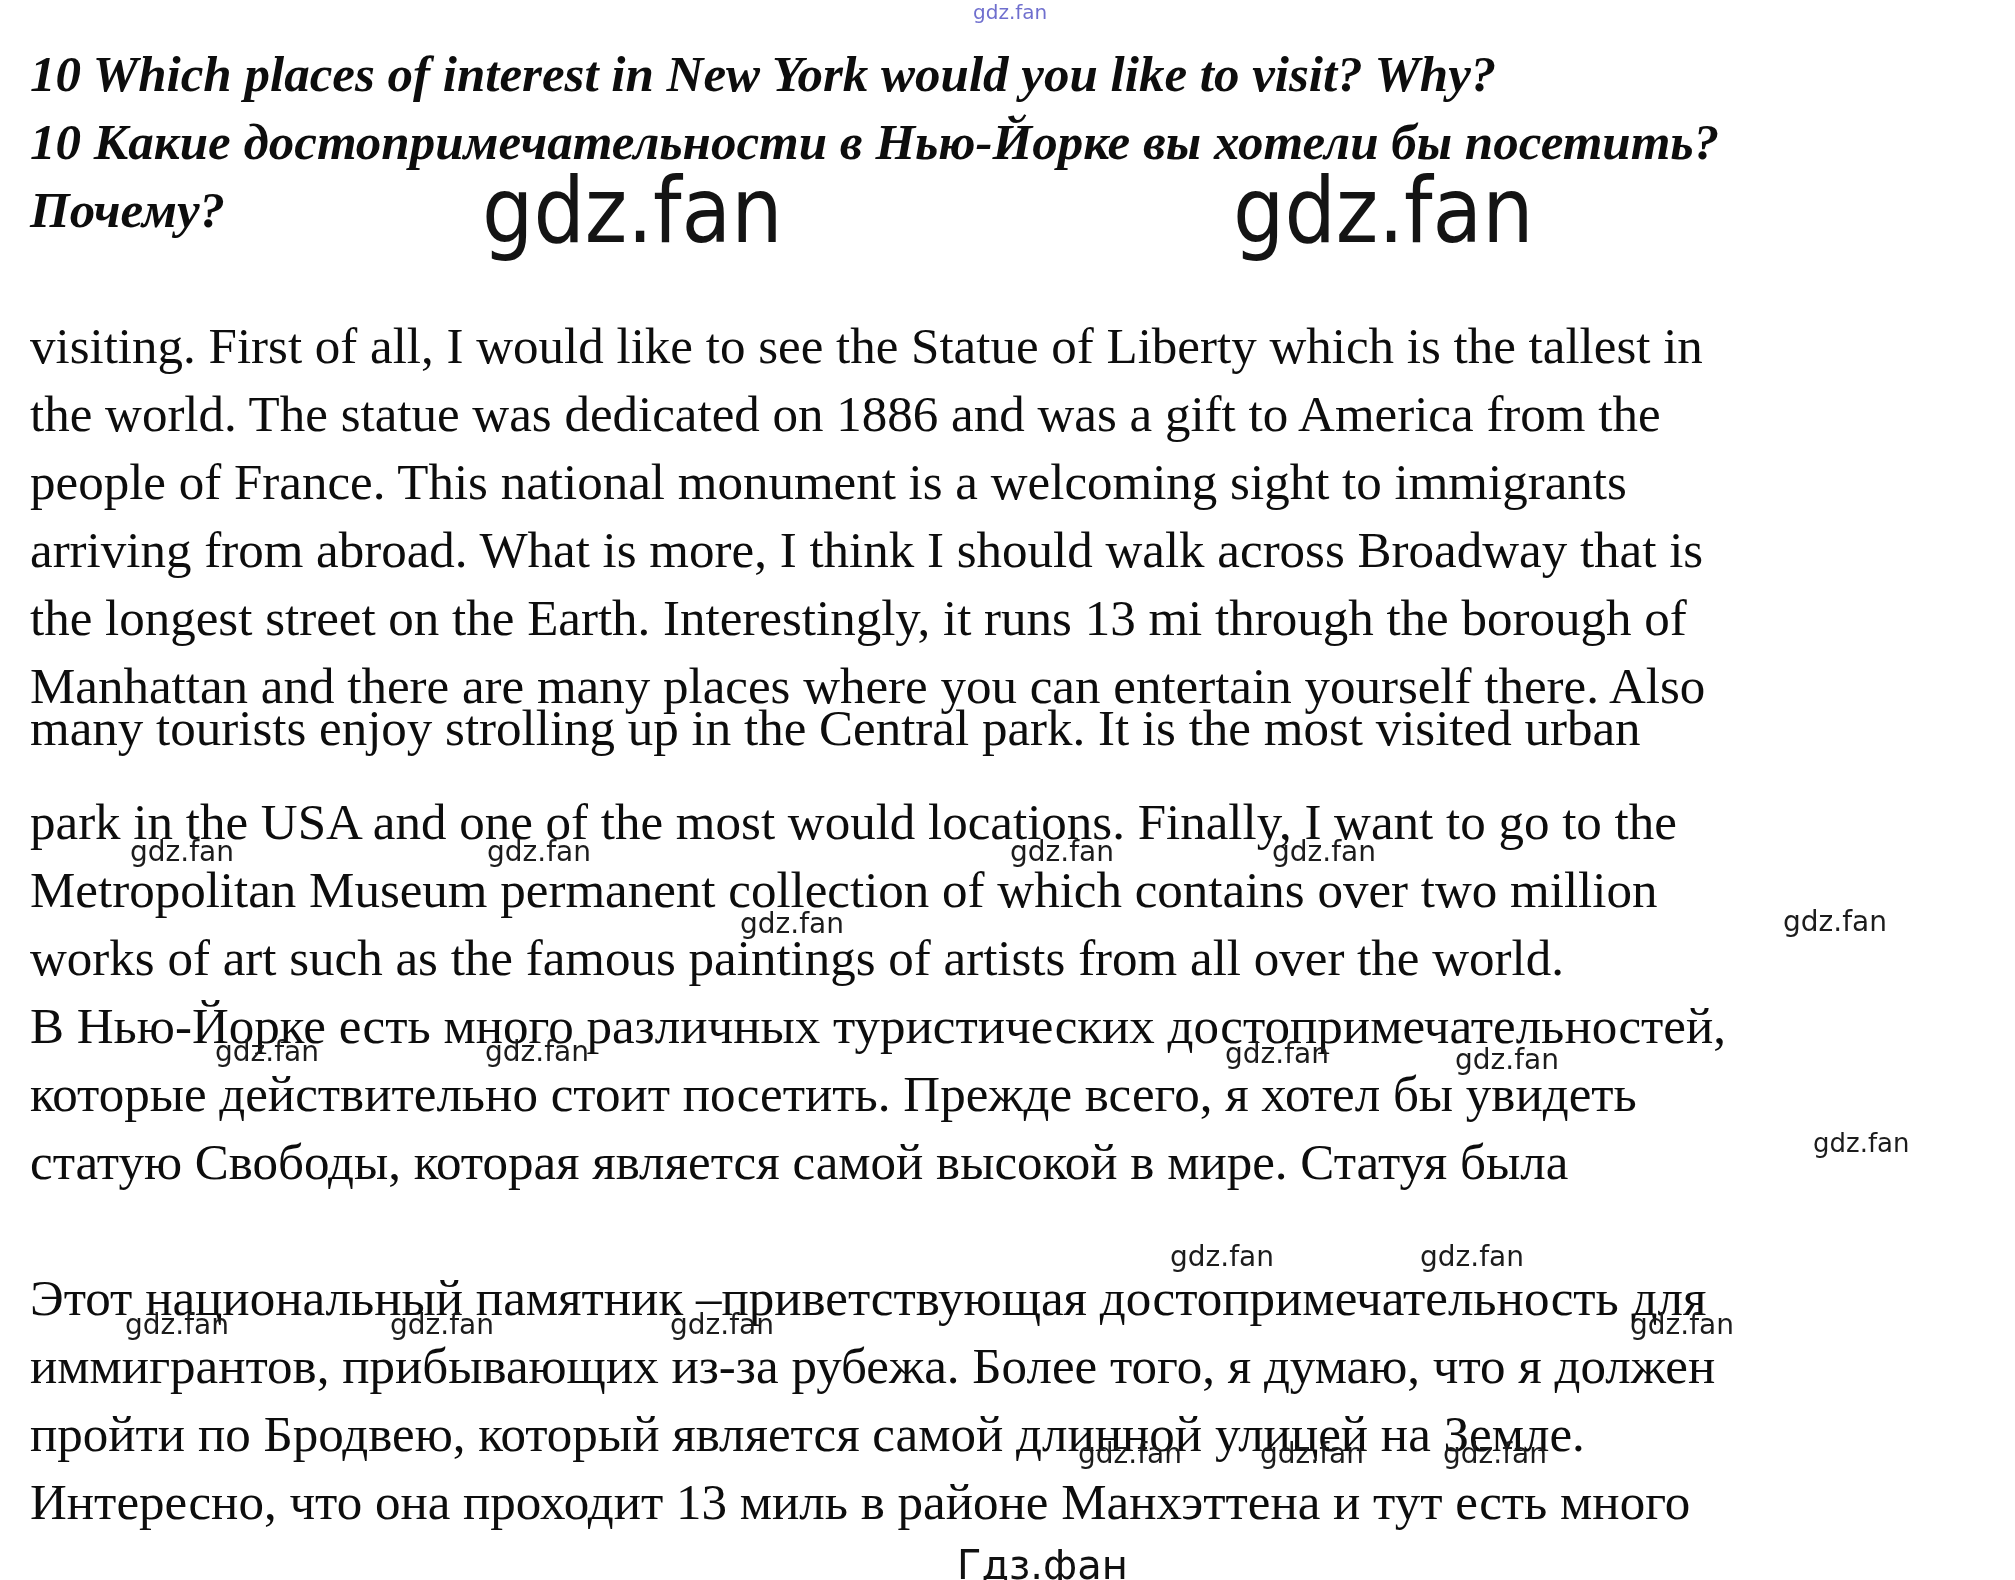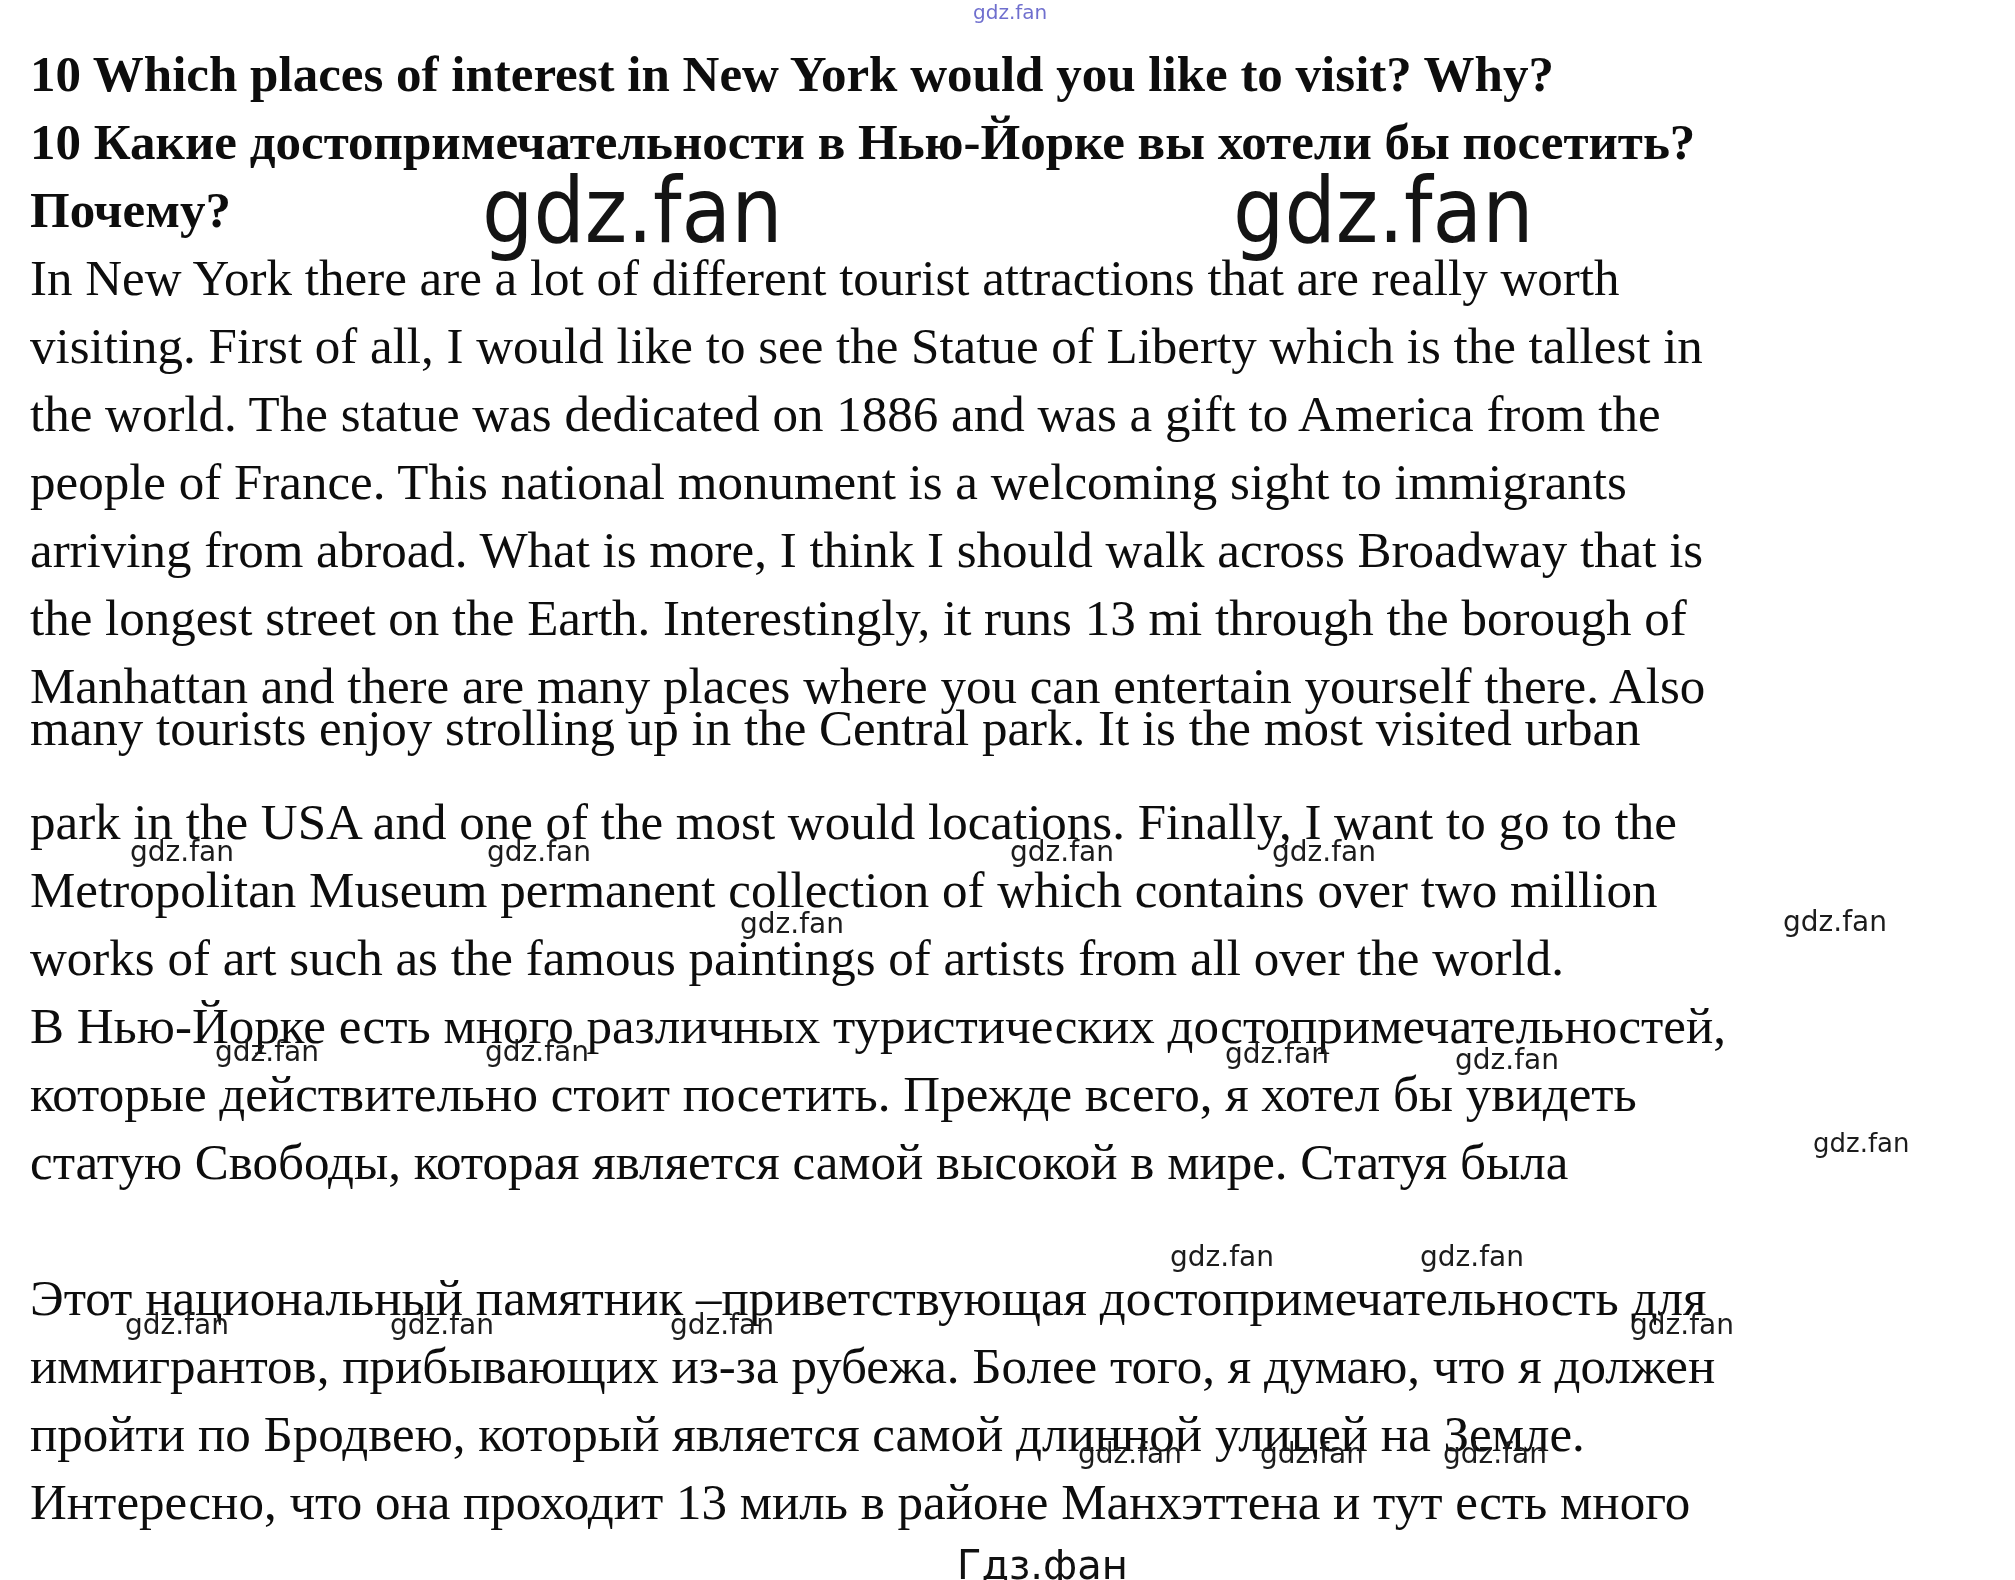--- a/index.html
+++ b/index.html
@@ -23,20 +23,21 @@
     position: absolute;
     left: 30px;
     white-space: nowrap;
     font-size: 51px;
     line-height: 1.15;
     color: #0d0d0d;
     letter-spacing: 0px;
   }
   .tline.bold {
     font-weight: 700;
+    font-style: italic;
   }
   .wm-small {
     position: absolute;
     font-family: "DejaVu Sans", sans-serif;
     font-size: 28px;
     line-height: 1;
     color: #1c1c1c;
     white-space: nowrap;
   }
   .wm-large {
@@ -77,21 +78,20 @@
 
   <span class="wm-top">gdz.fan</span>
 
   <div class="tline bold" style="top:45px">10 Which places of interest in New York would you like to visit? Why?</div>
   <div class="tline bold" style="top:113px">10 Какие достопримечательности в Нью-Йорке вы хотели бы посетить?</div>
   <div class="tline bold" style="top:181px">Почему?</div>
 
   <span class="wm-large" style="left:482px;top:166px">gdz.fan</span>
   <span class="wm-large" style="left:1233px;top:166px">gdz.fan</span>
 
-  <div class="tline" style="top:249px">In New York there are a lot of different tourist attractions that are really worth</div>
   <div class="tline" style="top:317px">visiting. First of all, I would like to see the Statue of Liberty which is the tallest in</div>
   <div class="tline" style="top:385px">the world. The statue was dedicated on 1886 and was a gift to America from the</div>
   <div class="tline" style="top:453px">people of France. This national monument is a welcoming sight to immigrants</div>
   <div class="tline" style="top:521px">arriving from abroad. What is more, I think I should walk across Broadway that is</div>
   <div class="tline" style="top:589px">the longest street on the Earth. Interestingly, it runs 13 mi through the borough of</div>
   <div class="tline" style="top:657px">Manhattan and there are many places where you can entertain yourself there. Also</div>
   <div class="tline" style="top:699px">many tourists enjoy strolling up in the Central park. It is the most visited urban</div>
   <div class="tline" style="top:793px">park in the USA and one of the most would locations. Finally, I want to go to the</div>
   <div class="tline" style="top:861px">Metropolitan Museum permanent collection of which contains over two million</div>
   <div class="tline" style="top:929px">works of art such as the famous paintings of artists from all over the world.</div>

